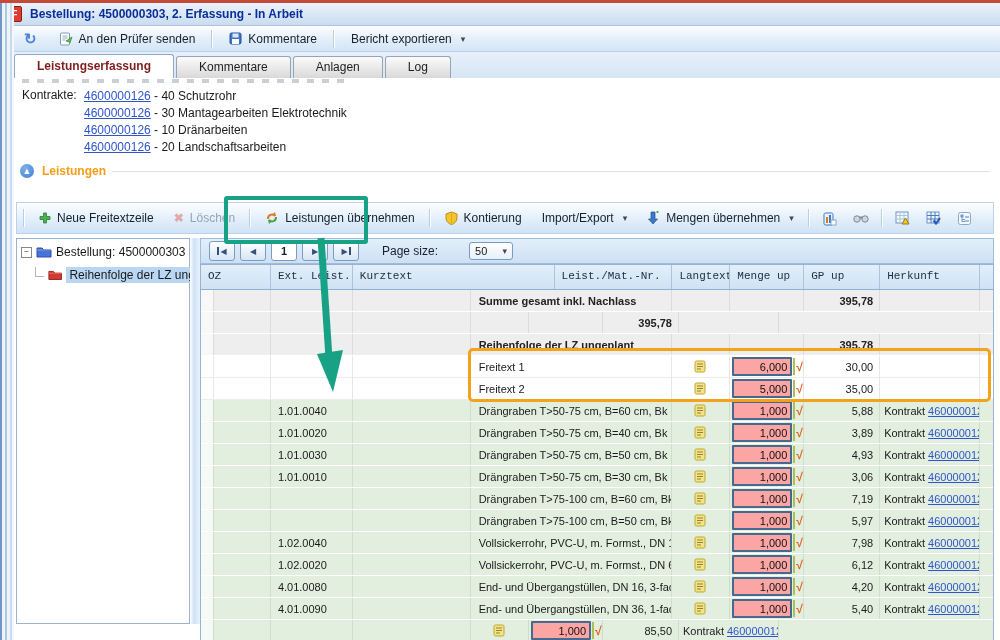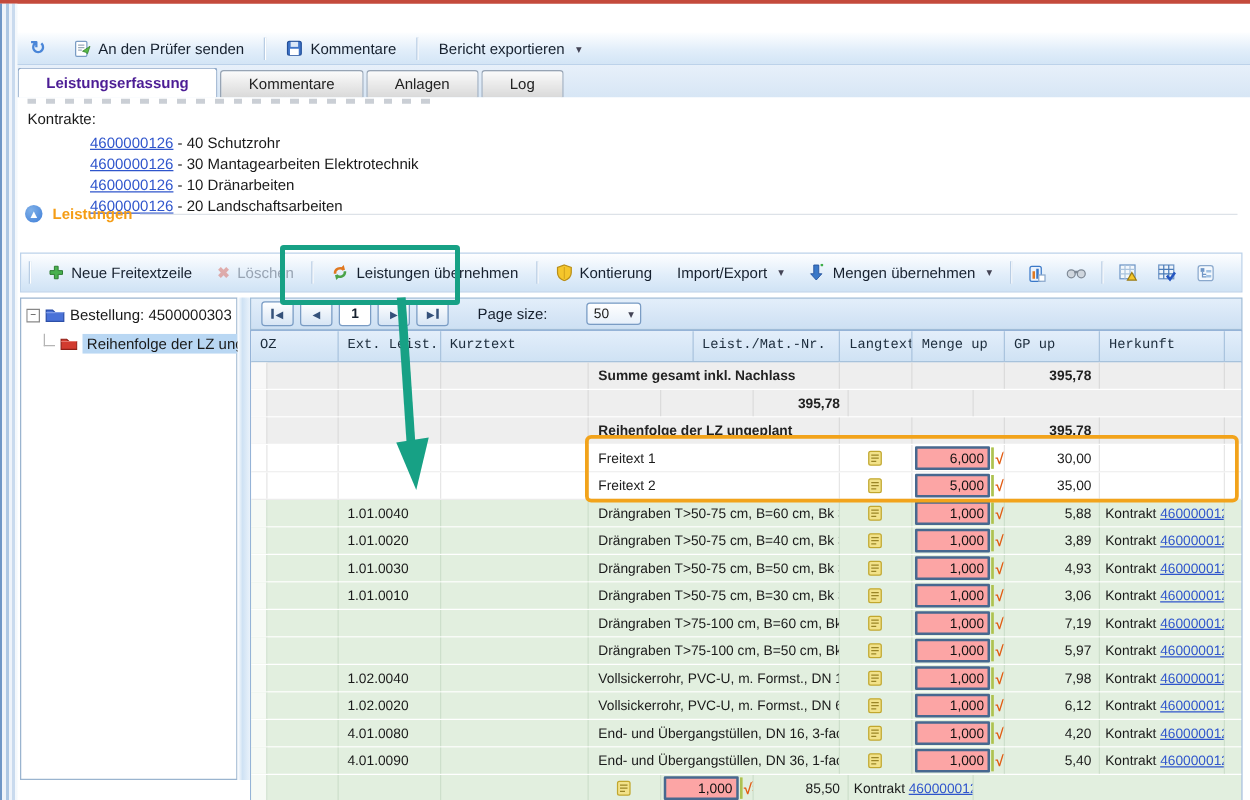--- a/index.html
+++ b/index.html
@@ -22,29 +22,29 @@
       display:flex;align-items:center;gap:10px;padding-left:18px;box-sizing:border-box;}
   .tb-btn{display:flex;align-items:center;gap:6px;padding:2px 6px;border-radius:3px;cursor:default;color:#16202e;}
   .tb-sep{width:1px;height:18px;background:#b9cde4;border-right:1px solid #fff;}
   .glyph-refresh{color:#4a86d8;font-size:15px;font-weight:bold;line-height:14px;}
   .caret{font-size:9px;color:#445;margin-left:3px;}
   
   .tabbar{position:absolute;left:0;top:52px;width:1000px;height:26px;
       background:linear-gradient(#e7f0fa,#d7e6f5);display:flex;align-items:flex-end;padding-left:14px;box-sizing:border-box;}
   .tab{height:21px;line-height:21px;padding:0 22px;margin-right:2px;border:1px solid #97a4b4;border-bottom:none;
       border-radius:3px 3px 0 0;background:linear-gradient(#fbfbfb,#d9d9d9);color:#222;}
-  .tab.active{background:#fff;border-color:#8fa9c9;color:#4c1d95;font-weight:bold;height:23px;line-height:23px;}
+  .tab.active{background:#fff;border-color:#8fa9c9;color:#7f1d1d;font-weight:bold;height:23px;line-height:23px;}
   
   .content{position:absolute;left:14px;top:78px;width:986px;height:562px;background:#fff;}
   .clipped-decor{position:absolute;left:8px;top:1px;width:330px;height:4px;opacity:.45;
       background:repeating-linear-gradient(90deg,#8a94a2 0 7px,transparent 7px 15px);}
   
   .kontrakte{position:absolute;left:8px;top:10px;}
   .k-label{position:absolute;left:0;top:0;color:#1a1a1a;}
-  .k-list{position:absolute;left:50px;top:0;width:500px;margin-top:18px;}
+  .k-list{position:absolute;left:62px;top:0;width:500px;}
   .k-item{height:17px;line-height:17px;white-space:nowrap;}
   .lnk{color:#2f55cc;text-decoration:underline;cursor:pointer;}
   
   .section-head{position:absolute;left:2px;top:86px;width:978px;height:16px;}
   .collapse-icon{position:absolute;left:4px;top:0;width:14px;height:14px;border-radius:50%;
       background:radial-gradient(circle at 35% 30%,#7fb0e8,#3f7ed8);color:#fff;font-size:9px;line-height:14px;text-align:center;}
   .section-title{position:absolute;left:26px;top:0;color:#f59d15;font-weight:bold;}
   .section-rule{position:absolute;left:96px;right:4px;top:7px;height:1px;background:#dde2e8;}
   
   .toolbar2{position:absolute;left:2px;top:124px;width:978px;height:32px;
@@ -103,20 +103,24 @@
   .annot-orange-box{left:468px;top:348px;width:517px;height:48px;border:3px solid #f2a31b;border-radius:5px;z-index:25;}
   .annot-arrow{left:295px;top:236px;z-index:35;}
   svg{display:block;}
 </style>
 </head>
 <body>
 
 <div id="win">
   <div class="top-red"></div>
 
+  <div class="titlebar">
+    <div class="app-logo">F</div>
+    <div class="title-text">Bestellung: 4500000303, 2. Erfassung - In Arbeit</div>
+  </div>
 
   <div class="toolbar1">
     <div class="tb-btn">
       <span class="glyph-refresh">↻</span>
     </div>
     <div class="tb-btn">
       <span>
         <svg width="14" height="14" viewBox="0 0 14 14">
             <rect x="1.5" y="1" width="9" height="12" rx="1" fill="#fff" stroke="#7a9cc4"></rect>
             <path d="M3.5 4h5M3.5 6h5M3.5 8h3" stroke="#9ab" stroke-width="1"></path>

